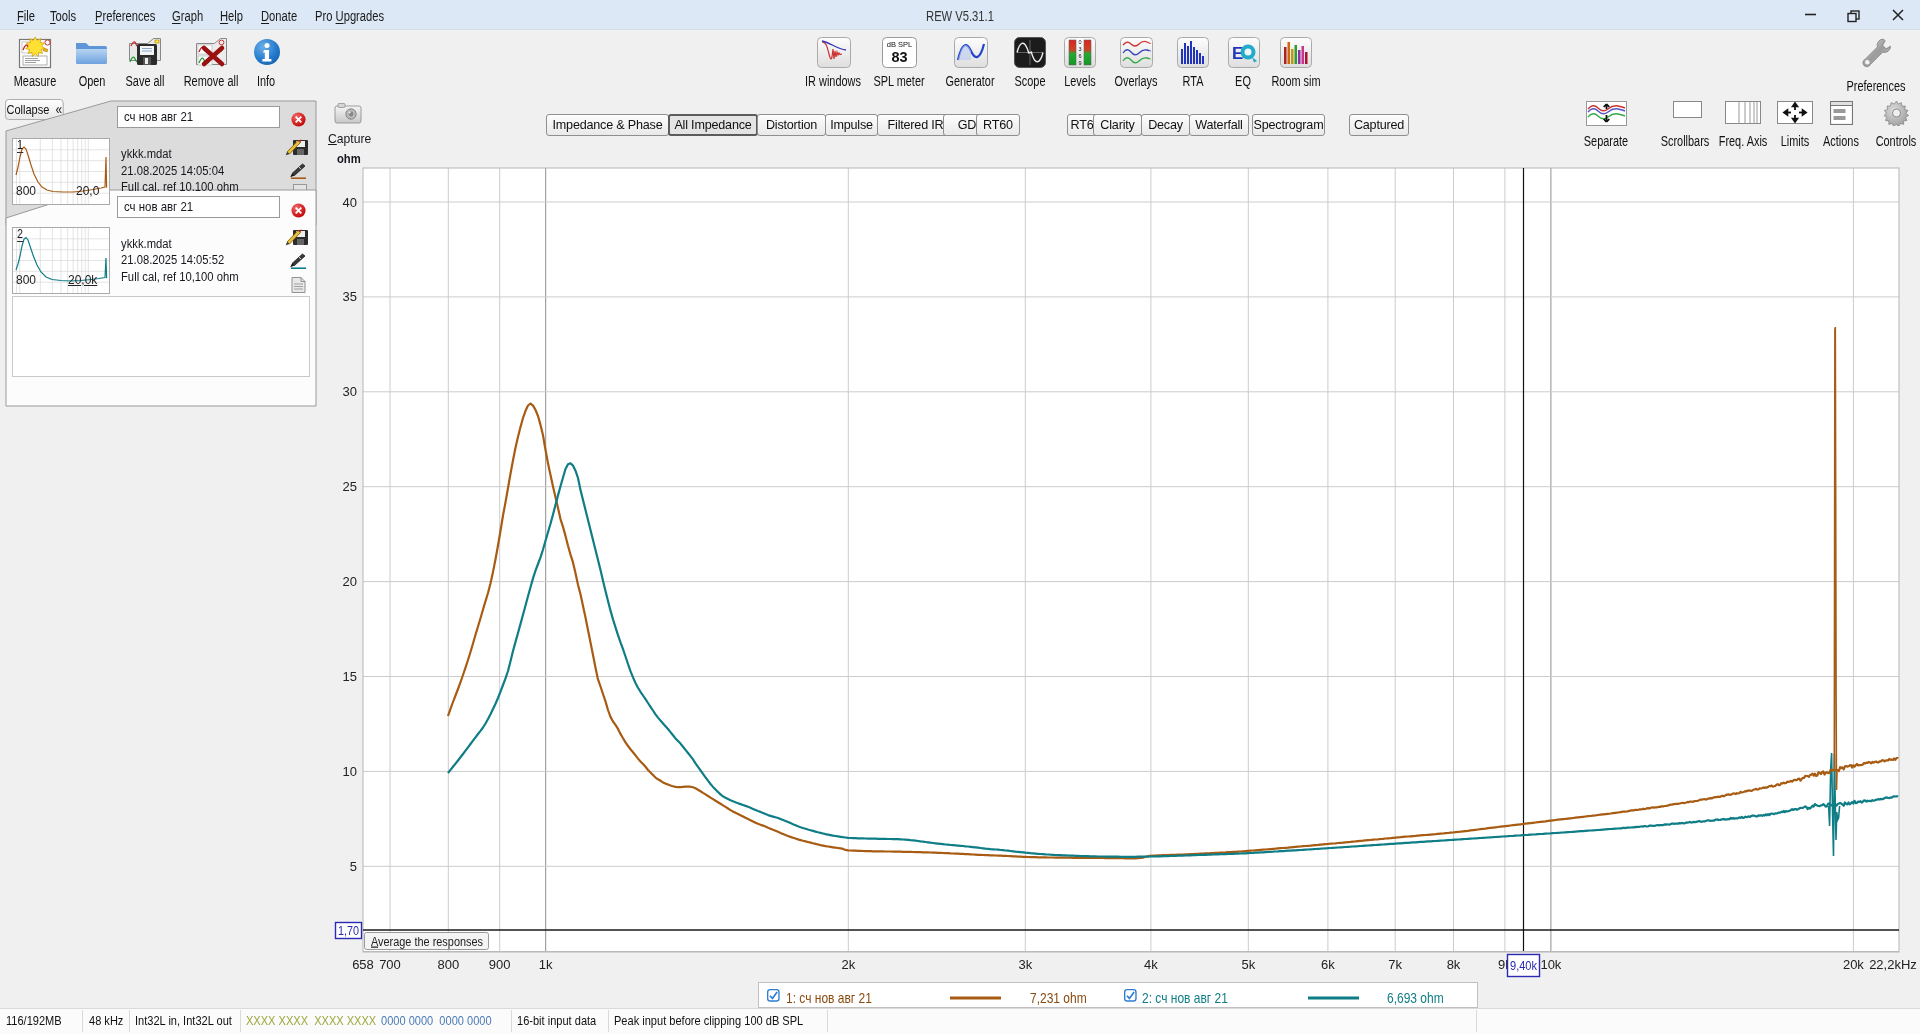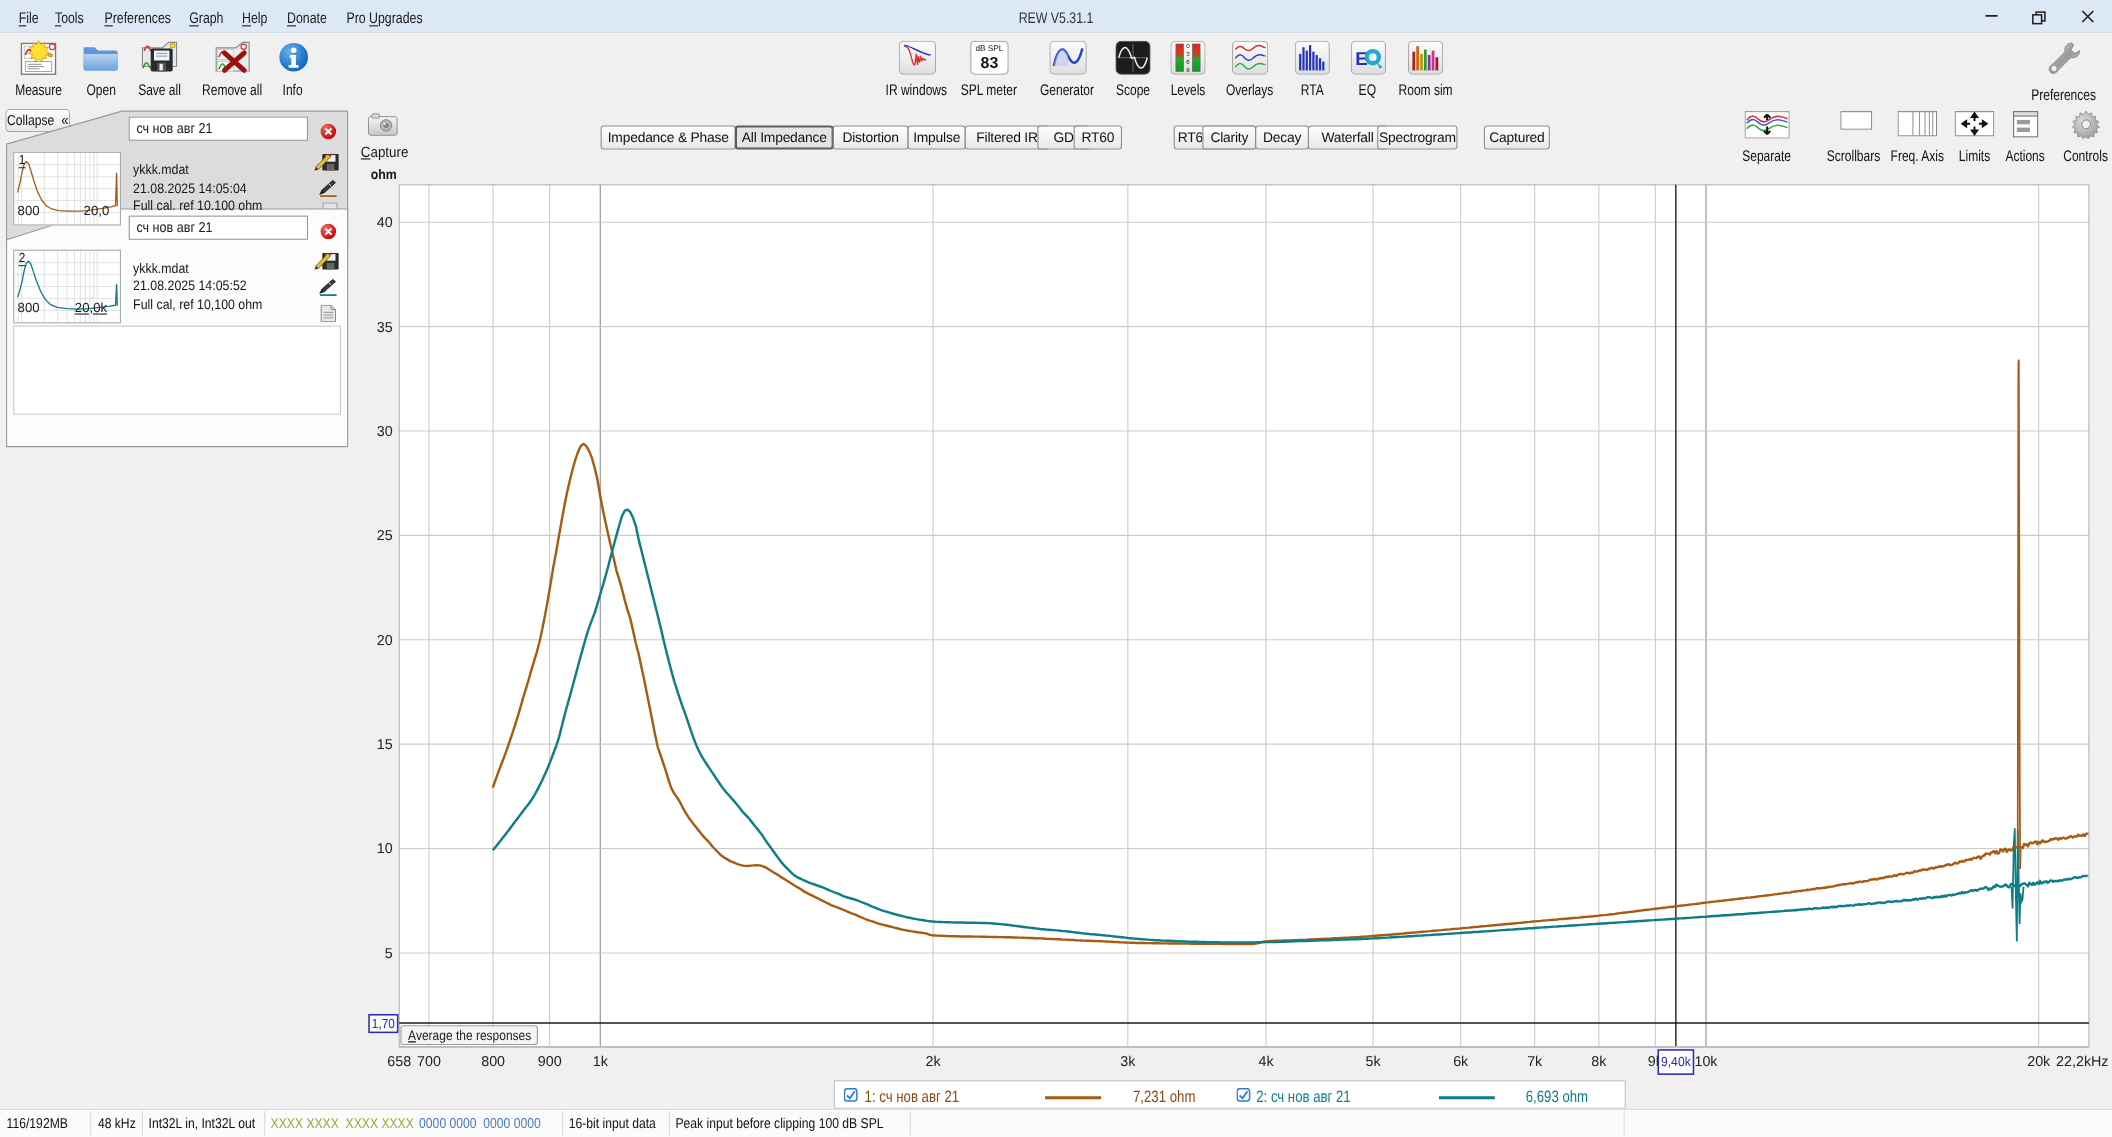--- a/index.html
+++ b/index.html
@@ -312,21 +312,21 @@
 <div class="tab" style="left:546px;width:123px;">Impedance &amp; Phase</div>
 <div class="tab sel" style="left:668px;width:90px;">All Impedance</div>
 <div class="tab" style="left:757px;width:69px;">Distortion</div>
 <div class="tab" style="left:825px;width:53px;">Impulse</div>
 <div class="tab" style="left:877px;width:77px;">Filtered IR</div>
 <div class="tab" style="left:943px;width:48px;">GD</div>
 <div class="tab" style="left:976px;width:44px;">RT60</div>
 <div class="tab" style="left:1067px;width:75px;">RT60 Decay</div>
 <div class="tab" style="left:1093px;width:49px;">Clarity</div>
 <div class="tab" style="left:1141px;width:49px;">Decay</div>
-<div class="tab" style="left:1189px;width:72px;">Waterfall</div>
+<div class="tab" style="left:1189px;width:60px;">Waterfall</div>
 <div class="tab" style="left:1252px;width:73px;">Spectrogram</div>
 <div class="tab" style="left:1324px;width:60px;margin-left:25px;">Captured</div>
 
 <div class="abs" style="left:5px;top:99px;width:69px;height:21px;border:1px solid #a8a8a8;border-radius:4px;background:linear-gradient(#fdfdfd,#e8e8e8);font-size:13px;color:#111;text-align:center;line-height:19px;transform:scaleX(0.85);transform-origin:0 50%;white-space:nowrap;">Collapse &nbsp;<span style="font-size:14px;">«</span></div>
 
 <svg class="abs" style="left:0px;top:95px;" width="322" height="320" viewBox="0 0 322 320">
 
   <path d="M6,36 L111,6 L316,6 L316,130 L6,130 Z" fill="#dcdcdc" stroke="#9a9a9a" stroke-width="1"></path>
 
   <path d="M6,123 L94,95 L316,95 L316,311 L6,311 Z" fill="#fcfcfc" stroke="#9a9a9a" stroke-width="1"></path>

